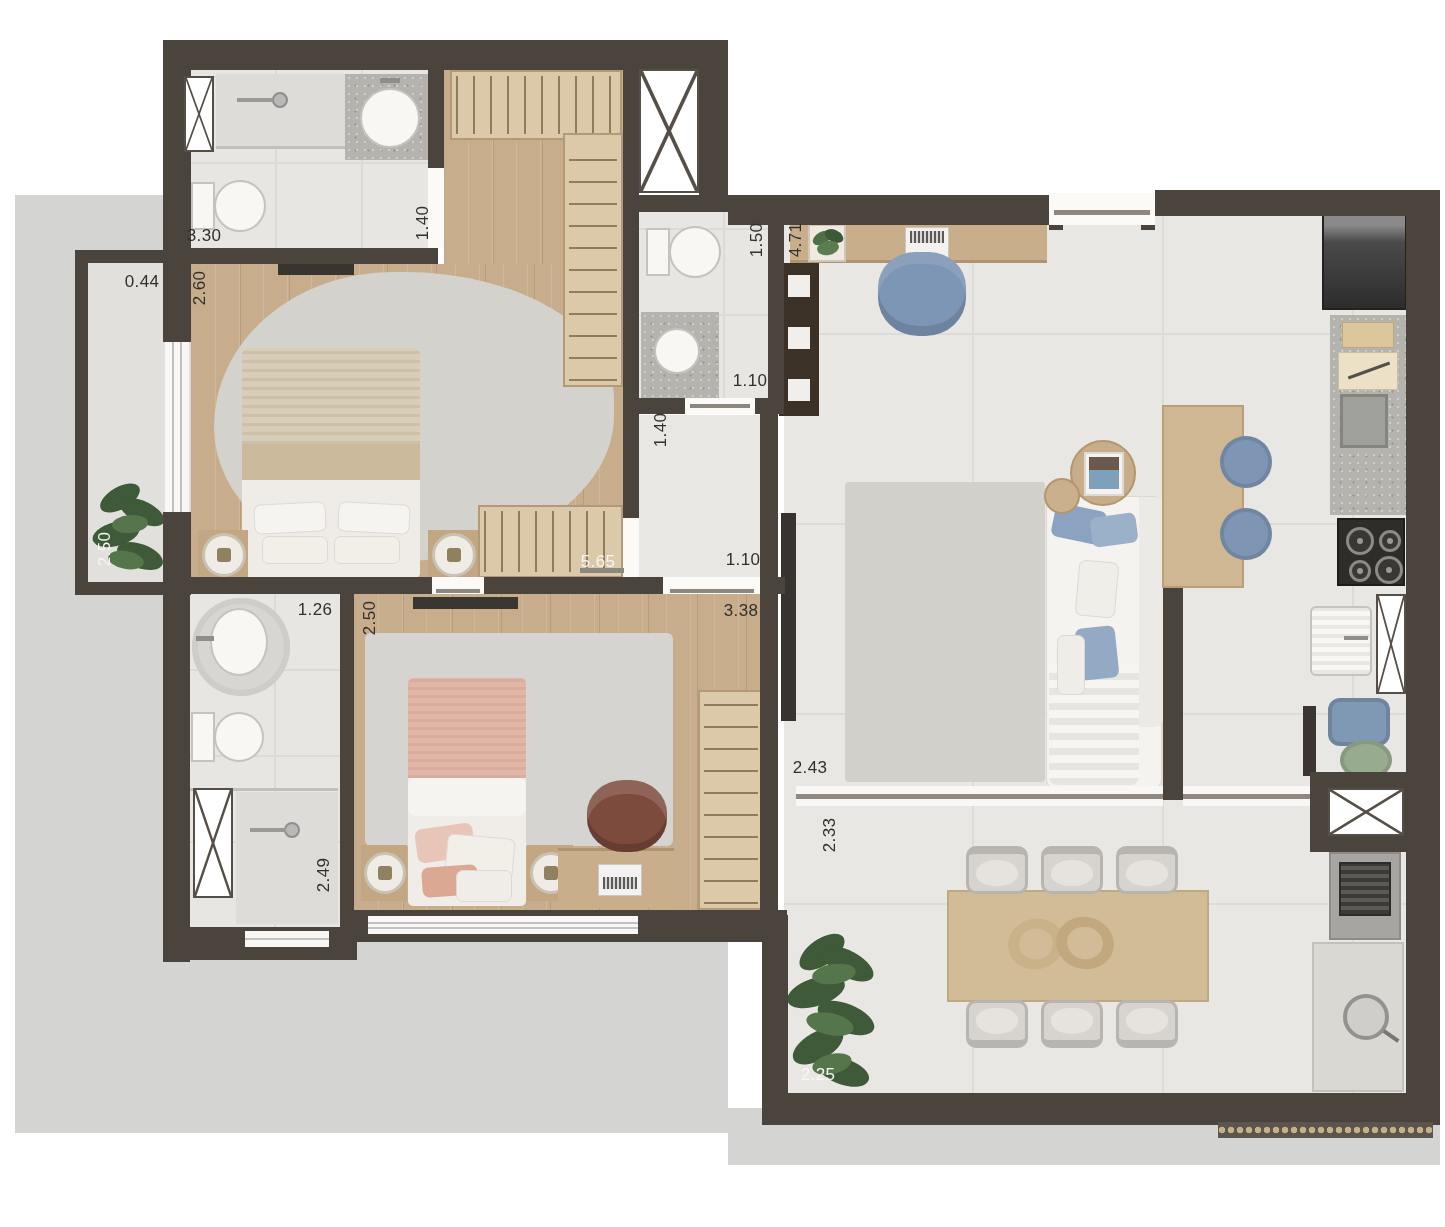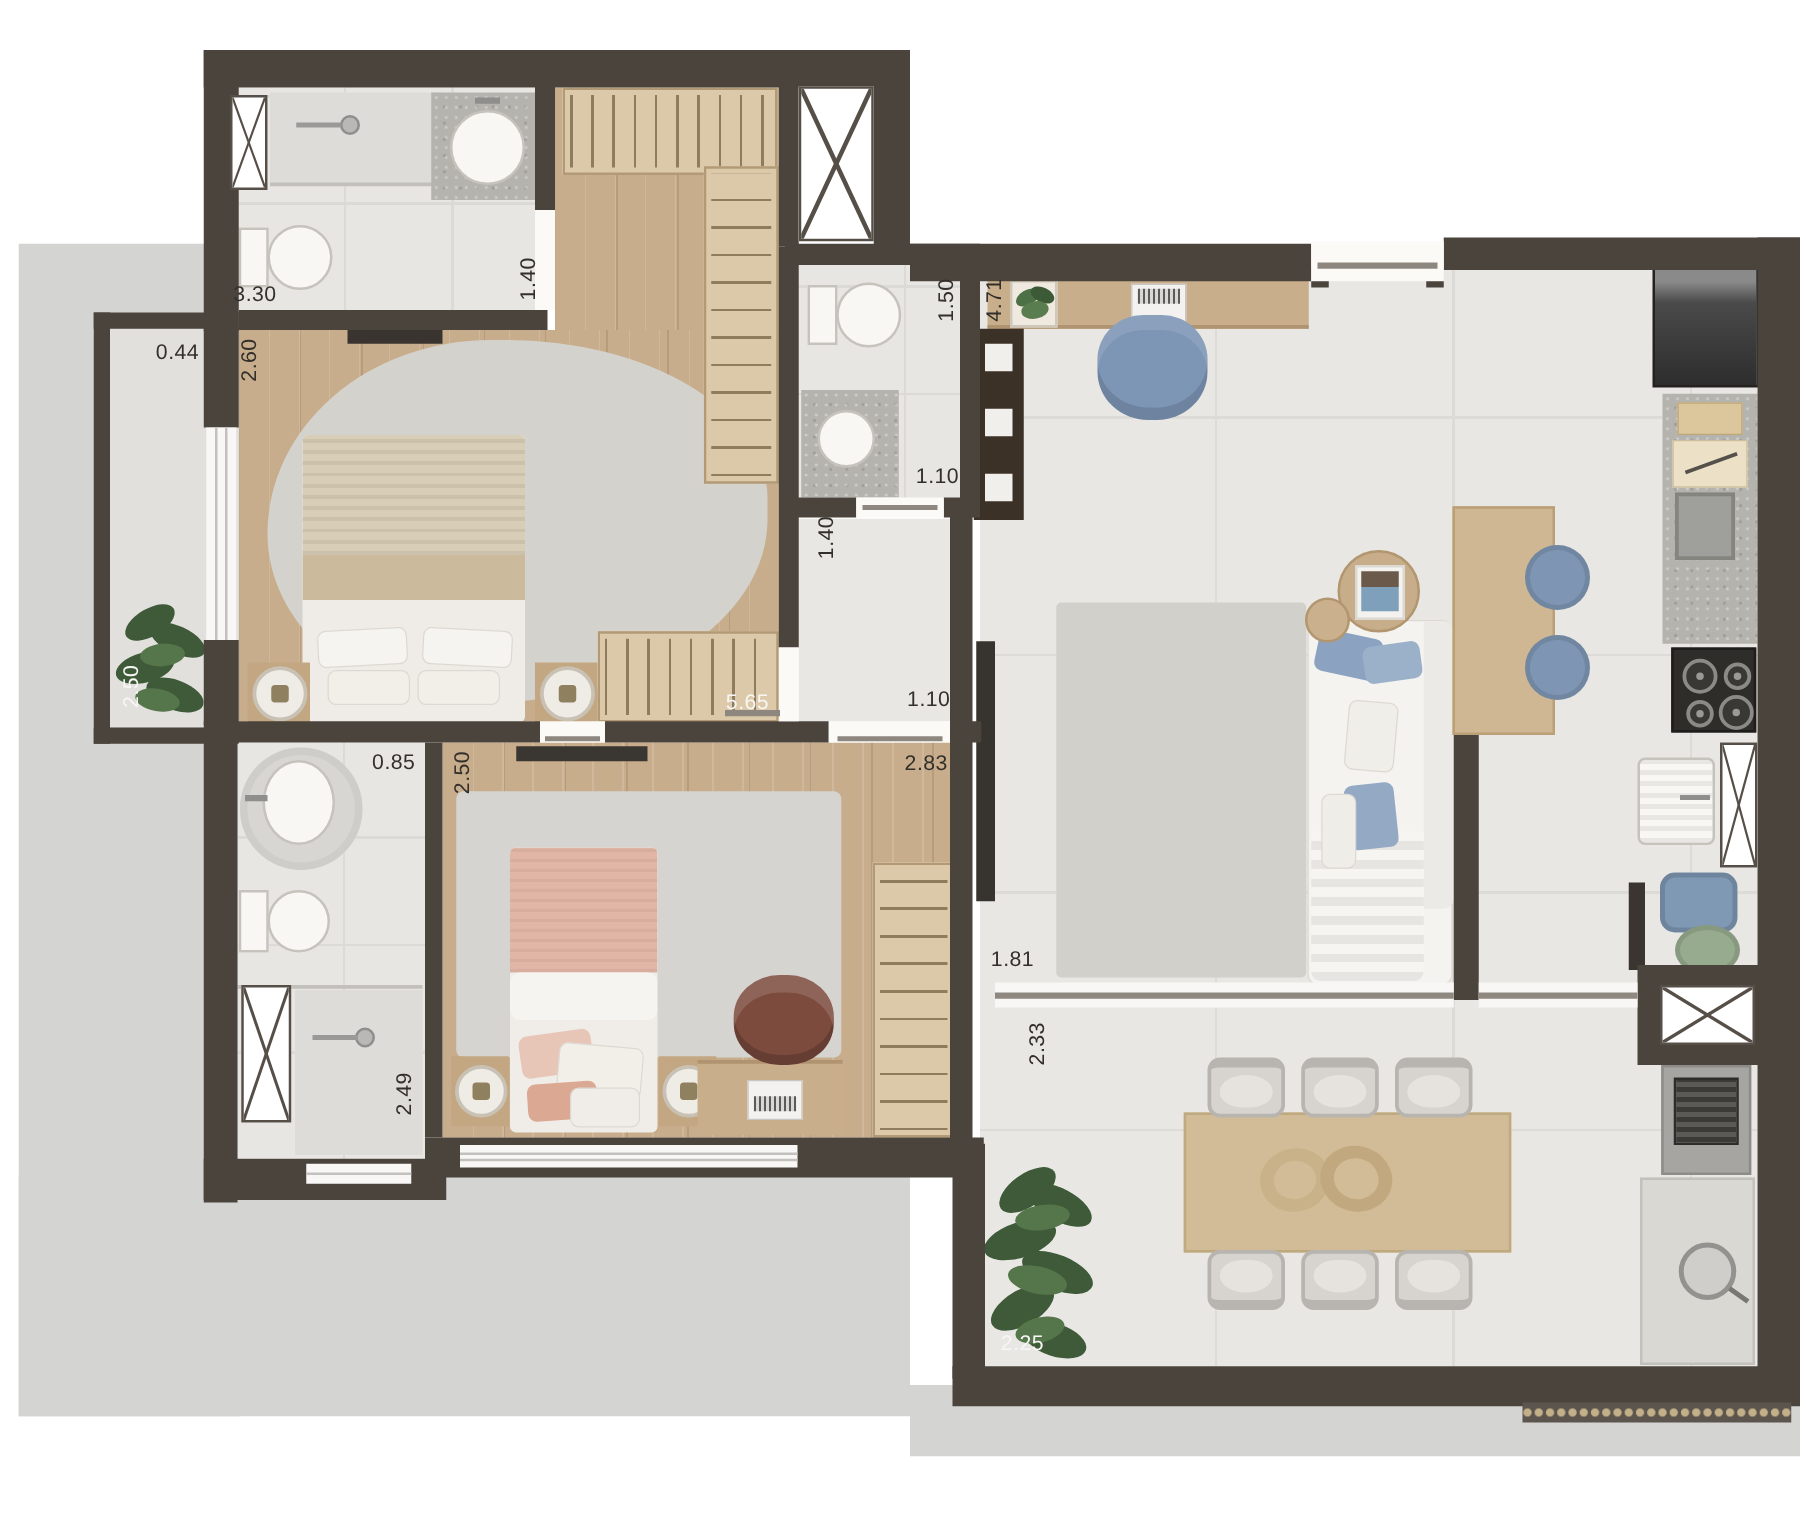--- a/index.html
+++ b/index.html
@@ -372,20 +372,20 @@
   <div class="dim" style="left:142px;top:282px;">0.44</div>
   <div class="dim v" style="left:200px;top:288px;">2.60</div>
   <div class="dim v w" style="left:105px;top:549px;">2.50</div>
   <div class="dim v" style="left:757px;top:240px;">1.50</div>
   <div class="dim v" style="left:796px;top:240px;">4.71</div>
   <div class="dim" style="left:750px;top:381px;">1.10</div>
   <div class="dim v" style="left:661px;top:430px;">1.40</div>
   <div class="dim" style="left:743px;top:560px;">1.10</div>
   <div class="dim w" style="left:598px;top:562px;">5.65</div>
   <div class="dim v" style="left:370px;top:618px;">2.50</div>
-  <div class="dim" style="left:315px;top:610px;">0.85</div>
-  <div class="dim" style="left:741px;top:611px;">2.83</div>
+  <div class="dim" style="left:315px;top:610px;">1.26</div>
+  <div class="dim" style="left:741px;top:611px;">3.38</div>
   <div class="dim v" style="left:324px;top:875px;">2.49</div>
-  <div class="dim" style="left:810px;top:768px;">1.81</div>
+  <div class="dim" style="left:810px;top:768px;">2.43</div>
   <div class="dim v" style="left:830px;top:835px;">2.33</div>
   <div class="dim w" style="left:818px;top:1075px;">2.25</div>
 
 </div>
 
 </body></html>

